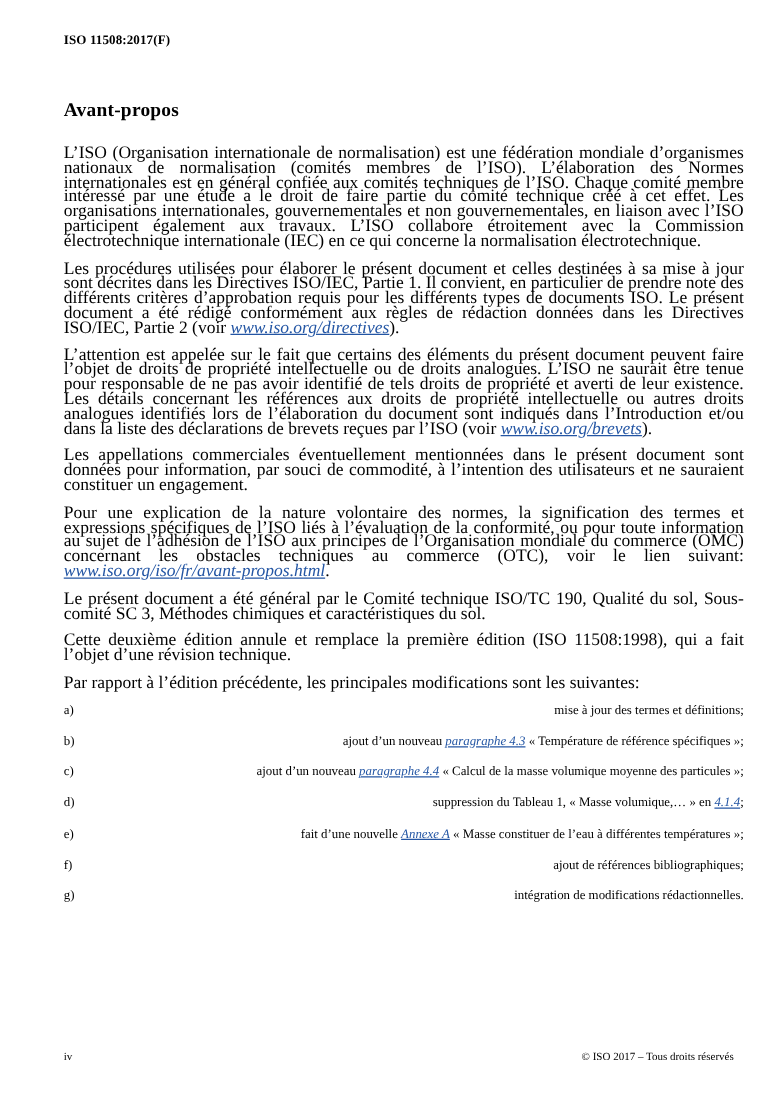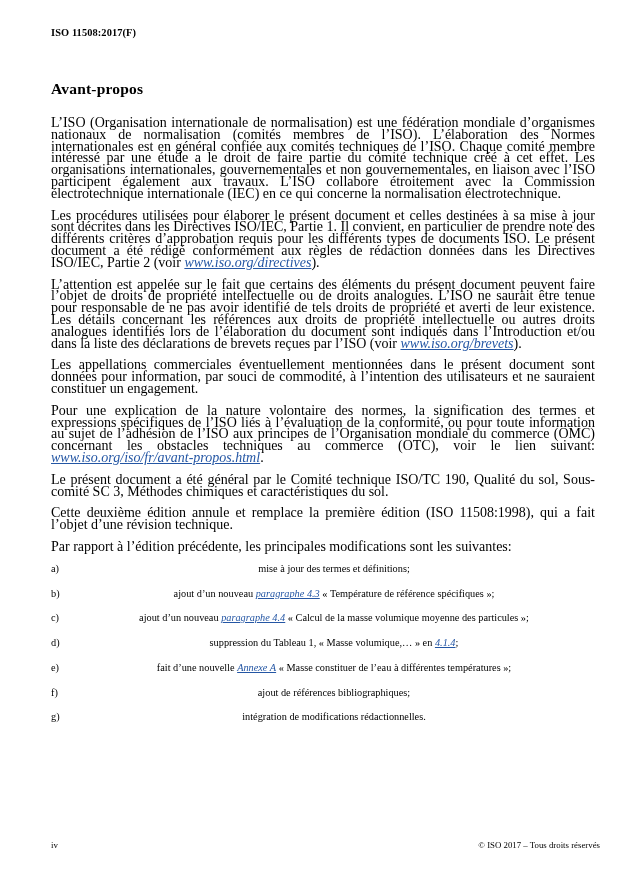--- a/index.html
+++ b/index.html
@@ -55,26 +55,26 @@
     display: flex;
     font-size: 10.3px;
     line-height: 11.8px;
     margin: 0 0 13px 0;
   }
   .list-item .marker {
     flex: 0 0 22px;
   }
   .list-item .li-text {
     flex: 1 1 auto;
-    text-align: center;
+    text-align: right;
   }
   .footer {
     position: absolute;
     left: 38px;
-    right: 33px;
+    right: 46px;
     bottom: 26px;
     display: flex;
     justify-content: space-between;
     align-items: baseline;
     font-size: 8.8px;
   }
 </style>
 </head>
 <body>
 

